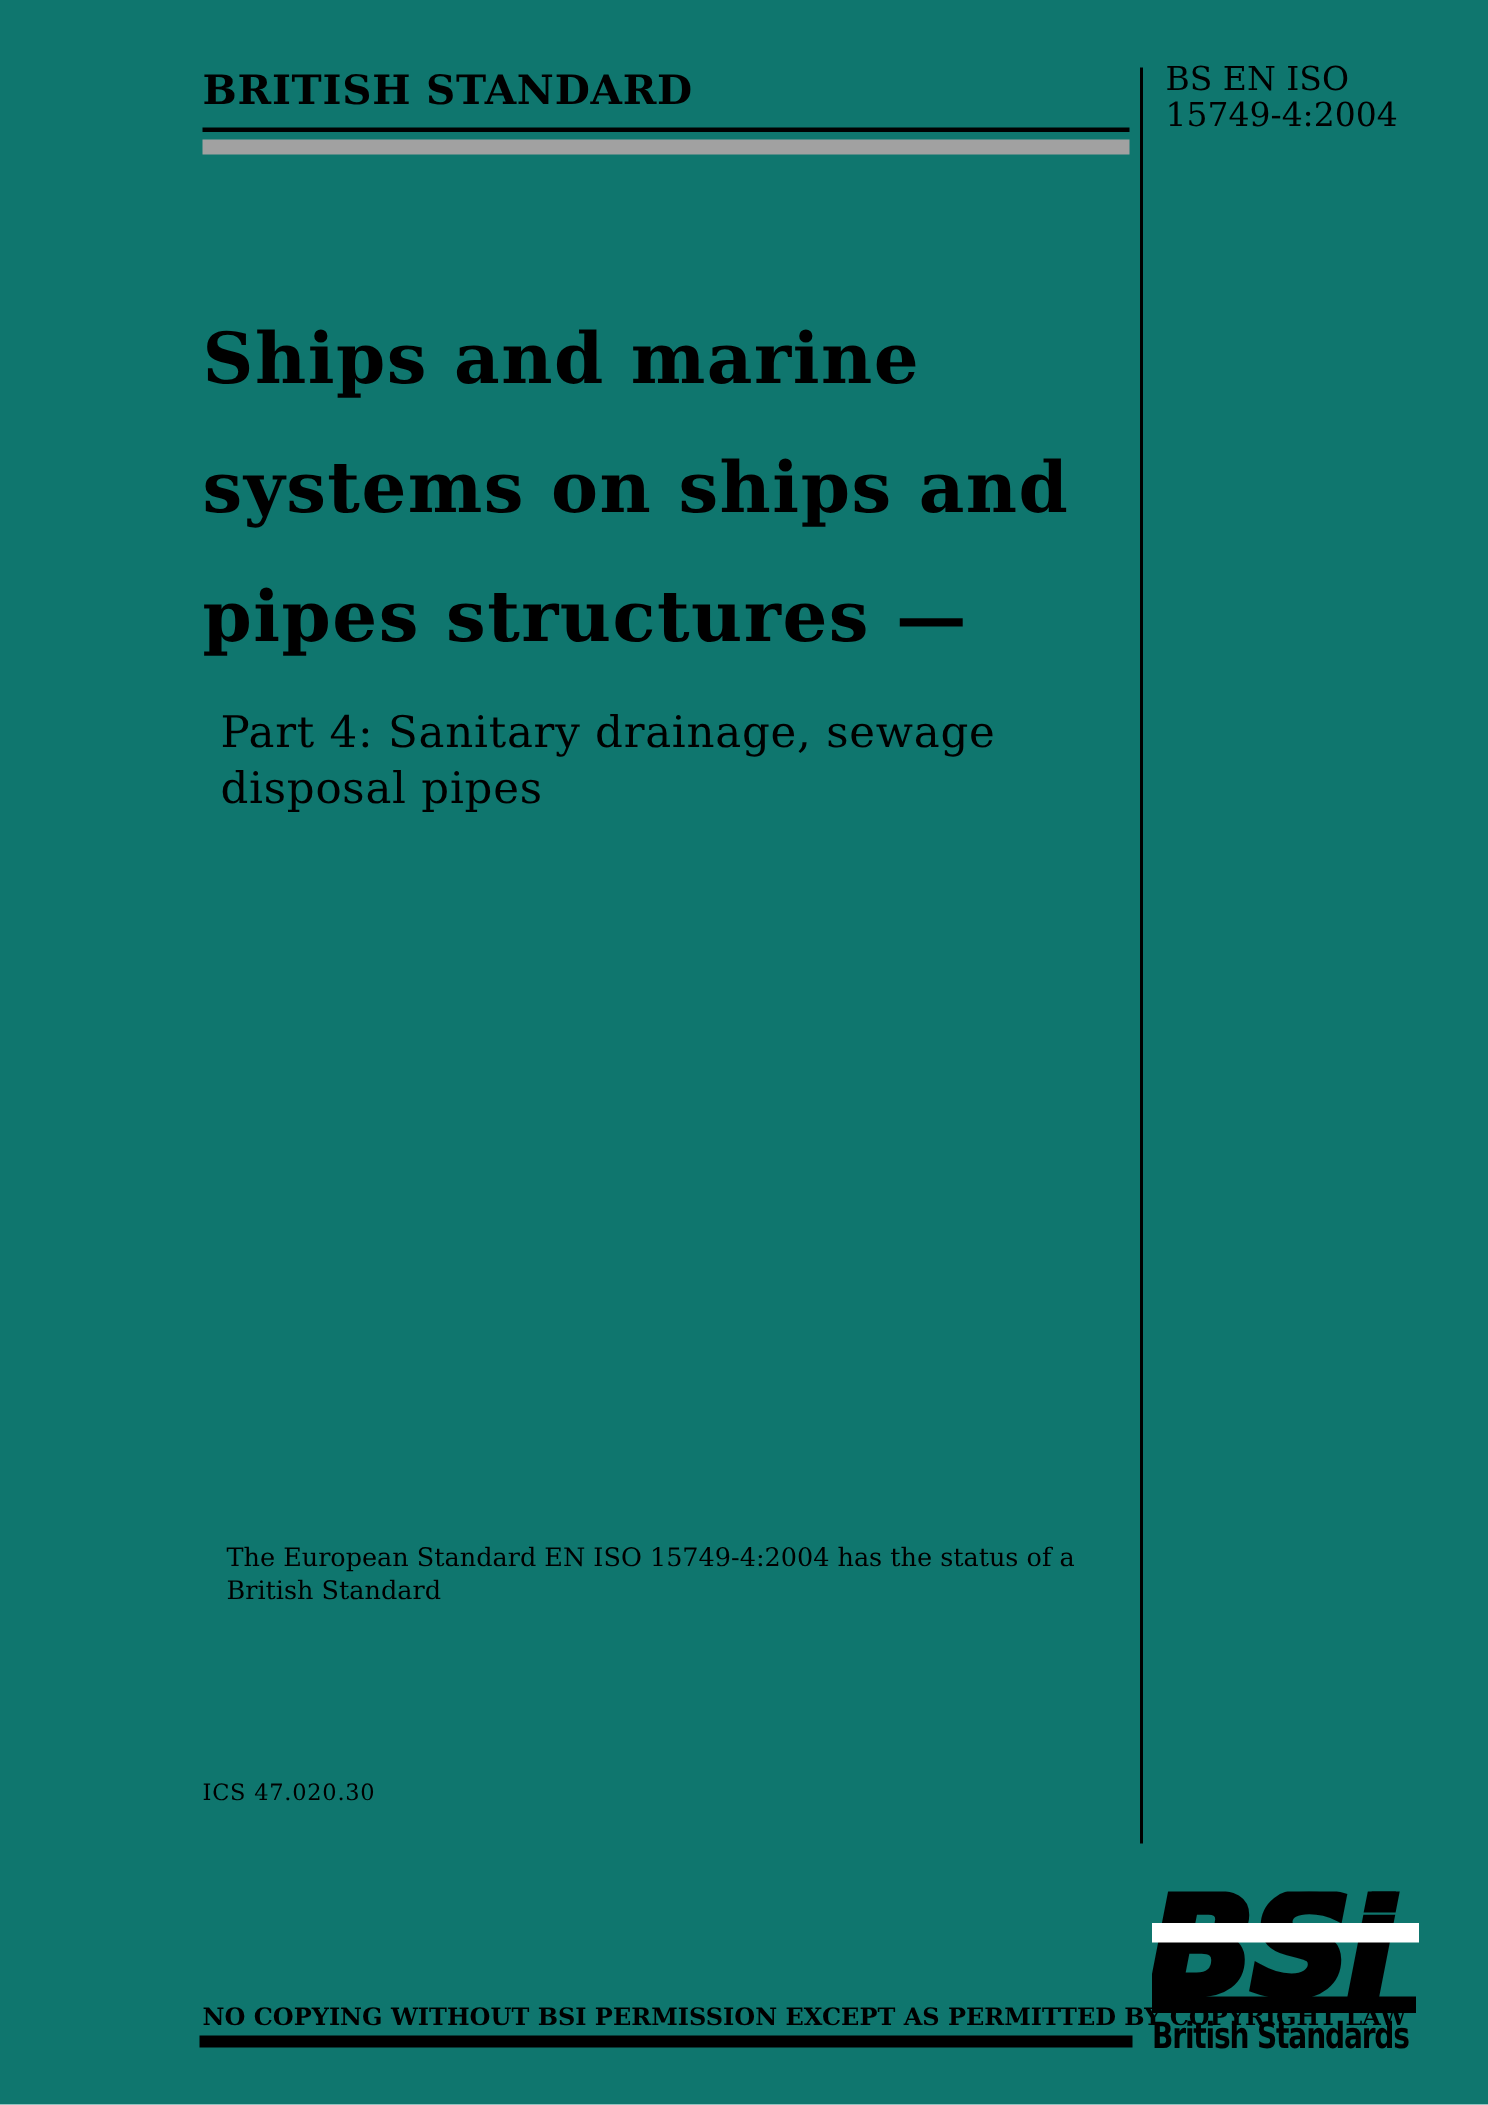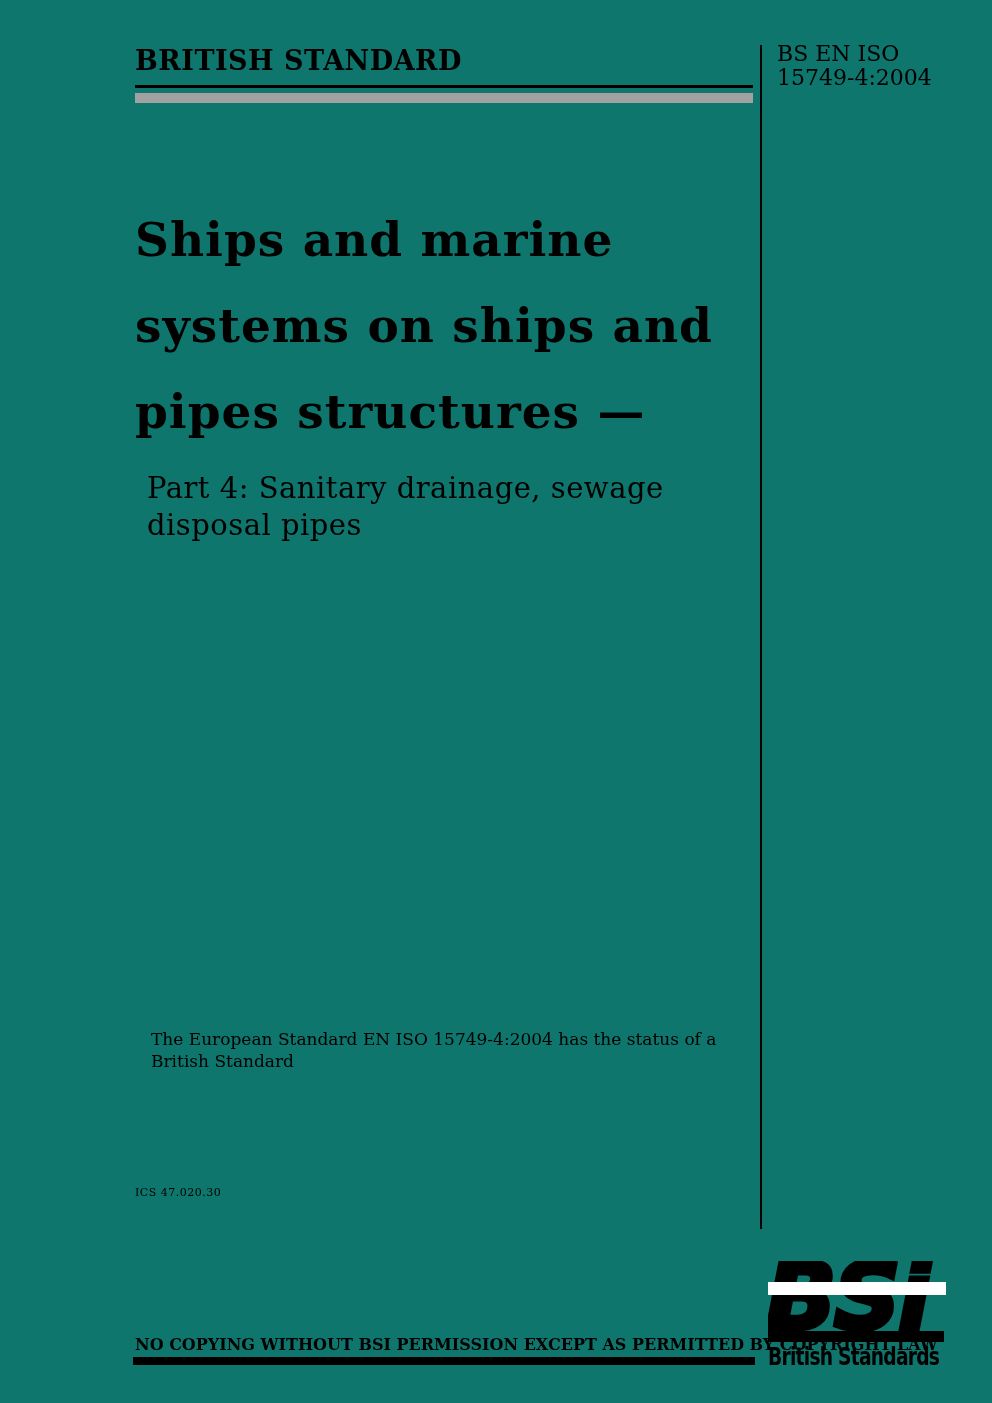--- a/index.html
+++ b/index.html
@@ -45,21 +45,21 @@
     letter-spacing:0.5px;
   }
   .subtitle span{display:block;white-space:nowrap;}
   .status-note{
     position:absolute;left:135px;top:1013px;margin:16px;
     font-size:17px;line-height:21.5px;
   }
   .status-note span{display:block;white-space:nowrap;}
   .ics{
     position:absolute;left:135px;top:1186px;margin:0;
-    font-size:11px;letter-spacing:0.5px;
+    font-size:15px;letter-spacing:0.5px;
   }
   .copyright{
     position:absolute;left:135px;top:1335px;
     width:618px;
     font-size:16px;font-weight:bold;
     text-align:center;white-space:nowrap;
   }
   .footer-bar{
     position:absolute;left:133px;top:1357px;
     width:622px;height:8px;background:#000;

